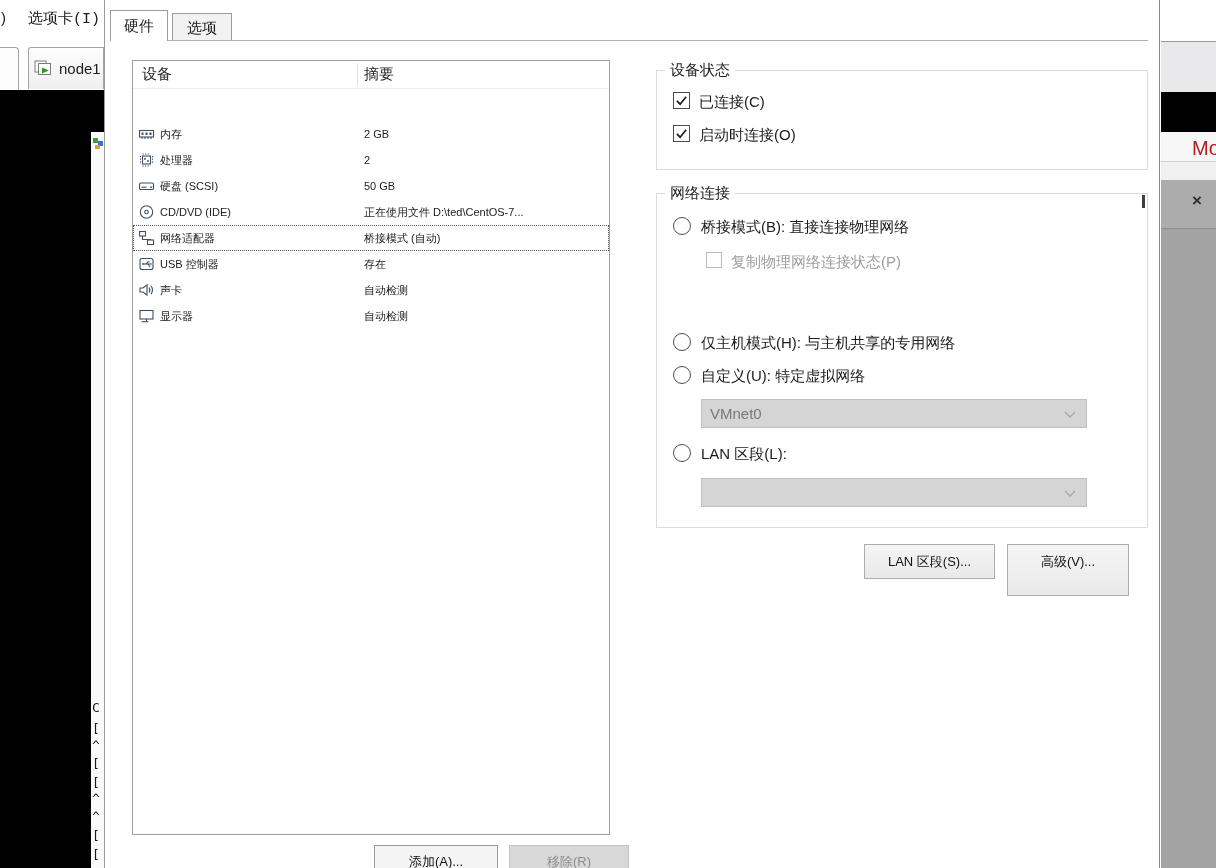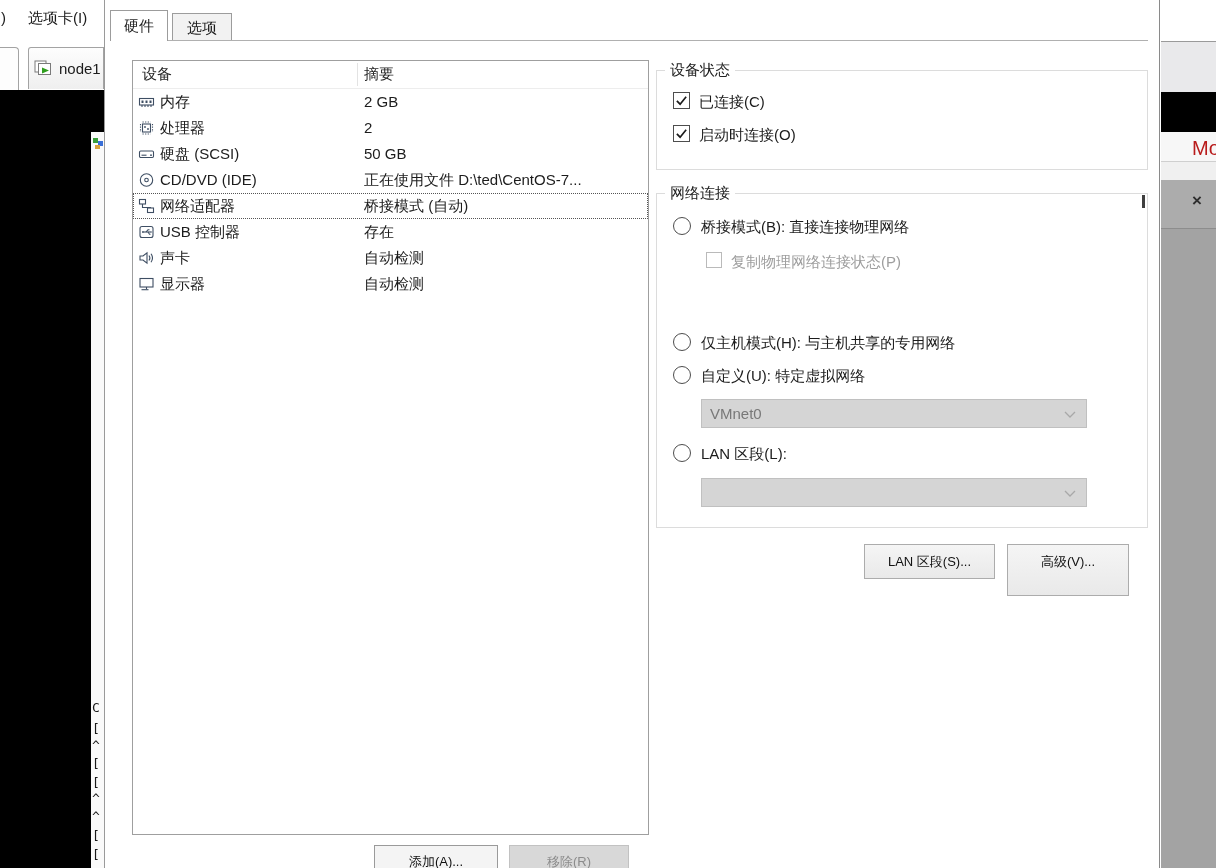--- a/index.html
+++ b/index.html
@@ -2,21 +2,21 @@
 <html><head>
 <meta charset="utf-8">
 <style>
   html,body{margin:0;padding:0;background:#fff;}
   #root{position:relative;width:1216px;height:868px;overflow:hidden;
         font-family:"Liberation Sans",sans-serif;color:#1c1c1c;background:#fff;}
   .abs{position:absolute;}
   
   #menubar{left:0;top:0;width:104px;height:42px;background:#fff;font-size:15px;}
   #menu-partial{left:1px;top:9px;}
-  #menu-tabs{left:28px;top:9px;}
+  #menu-tabs{left:28px;top:9px;font-family:Liberation Mono, monospace;}
   #tab-stub{left:0;top:47px;width:18px;height:43px;background:#fdfdfd;
             border-top:1px solid #a3a3a3;border-right:1px solid #a3a3a3;border-top-right-radius:4px;}
   #vm-tab{left:28px;top:47px;width:76px;height:42px;background:linear-gradient(#fdfdfd,#efefef);
           border:1px solid #a3a3a3;border-bottom:none;border-top-left-radius:3px;
           display:flex;align-items:center;padding-left:5px;box-sizing:border-box;gap:5px;font-size:15px;}
   #black-left{left:0;top:90px;width:104px;height:778px;background:#000;}
   #term-strip{left:91px;top:132px;width:13px;height:736px;background:#fafafa;}
   .tchar{position:absolute;left:1px;font-family:"DejaVu Sans Mono",monospace;font-size:13px;color:#1a1a1a;}
   #mini-icon{left:93px;top:137px;width:11px;height:13px;overflow:hidden;}
   
@@ -34,26 +34,26 @@
   #tick{left:1142px;top:195px;width:3px;height:13px;background:#3f3f3f;}
   
   #dialog{left:104px;top:0;width:1056px;height:868px;background:#fff;box-sizing:border-box;
           border-left:1px solid #9a9a9a;border-right:1px solid #8a8a8a;}
   .tab{box-sizing:border-box;text-align:center;font-size:15px;background:#f2f2f2;
        border:1px solid #9c9c9c;border-bottom:none;}
   #tab-hw{left:5px;top:10px;width:58px;height:31px;background:#fff;line-height:30px;z-index:3;}
   #tab-opt{left:67px;top:13px;width:60px;height:28px;line-height:27px;z-index:1;}
   #tabline{left:5px;top:40px;width:1038px;height:0;border-top:1px solid #b0b0b0;z-index:2;}
   
-  #devlist{left:27px;top:60px;width:517px;height:775px;border:1px solid #9f9f9f;background:#fff;box-sizing:border-box;}
+  #devlist{left:27px;top:60px;width:478px;height:775px;border:1px solid #9f9f9f;background:#fff;box-sizing:border-box;}
   #dl-header{position:absolute;left:0;top:0;right:0;height:27px;border-bottom:1px solid #ededed;font-size:15px;color:#262626;}
   #dl-header .h1{position:absolute;left:9px;top:4px;}
   #dl-header .h2{position:absolute;left:231px;top:4px;}
   #dl-colsep{position:absolute;left:224px;top:2px;height:23px;border-left:1px solid #e3e3e3;}
-  .dev-row{position:absolute;left:0;right:0;height:26px;font-size:15px;line-height:26px;}
+  .dev-row{position:absolute;left:0;right:0;height:26px;font-size:11px;line-height:26px;margin-top:32px;}
   .dev-row .dev-icon{position:absolute;left:5px;top:5px;width:17px;height:16px;}
   .dev-row .dev-name{position:absolute;left:27px;top:0;}
   .dev-row .dev-sum{position:absolute;left:231px;top:0;}
   .dev-row.selected{outline:1px dotted #555;outline-offset:-1px;}
   
   .groupbox{border:1px solid #dcdcdc;box-sizing:border-box;}
   .group-title{position:absolute;left:8px;top:-10px;background:#fff;padding:0 5px;font-size:15px;color:#222;}
   #group-status{left:551px;top:70px;width:492px;height:100px;}
   #group-net{left:551px;top:193px;width:492px;height:335px;}
   

